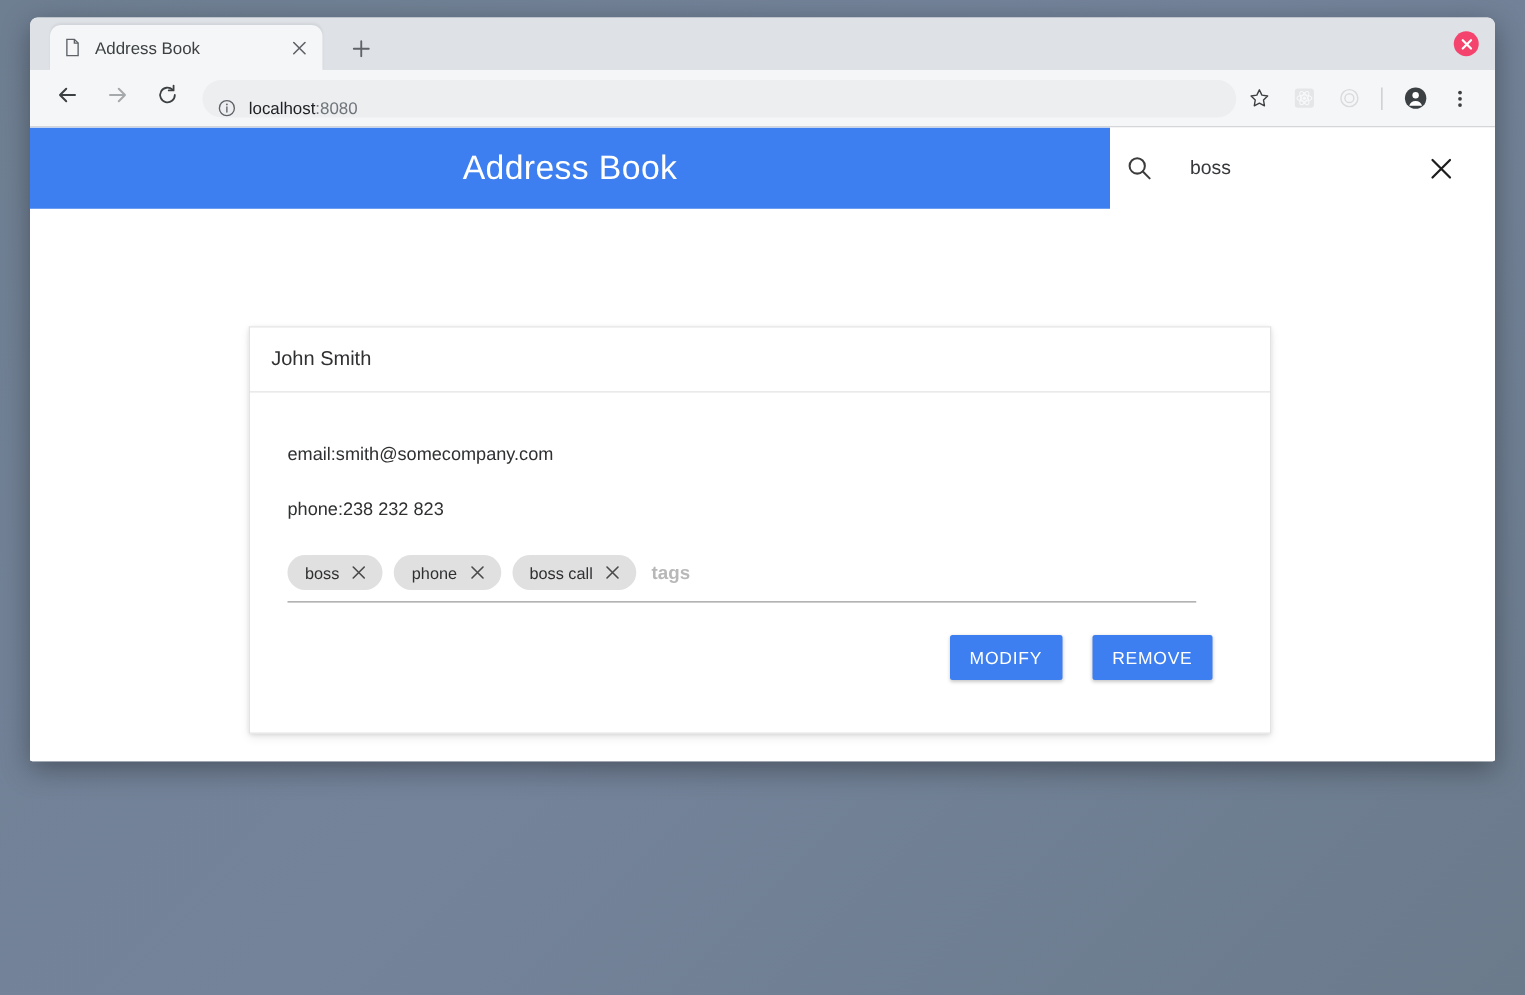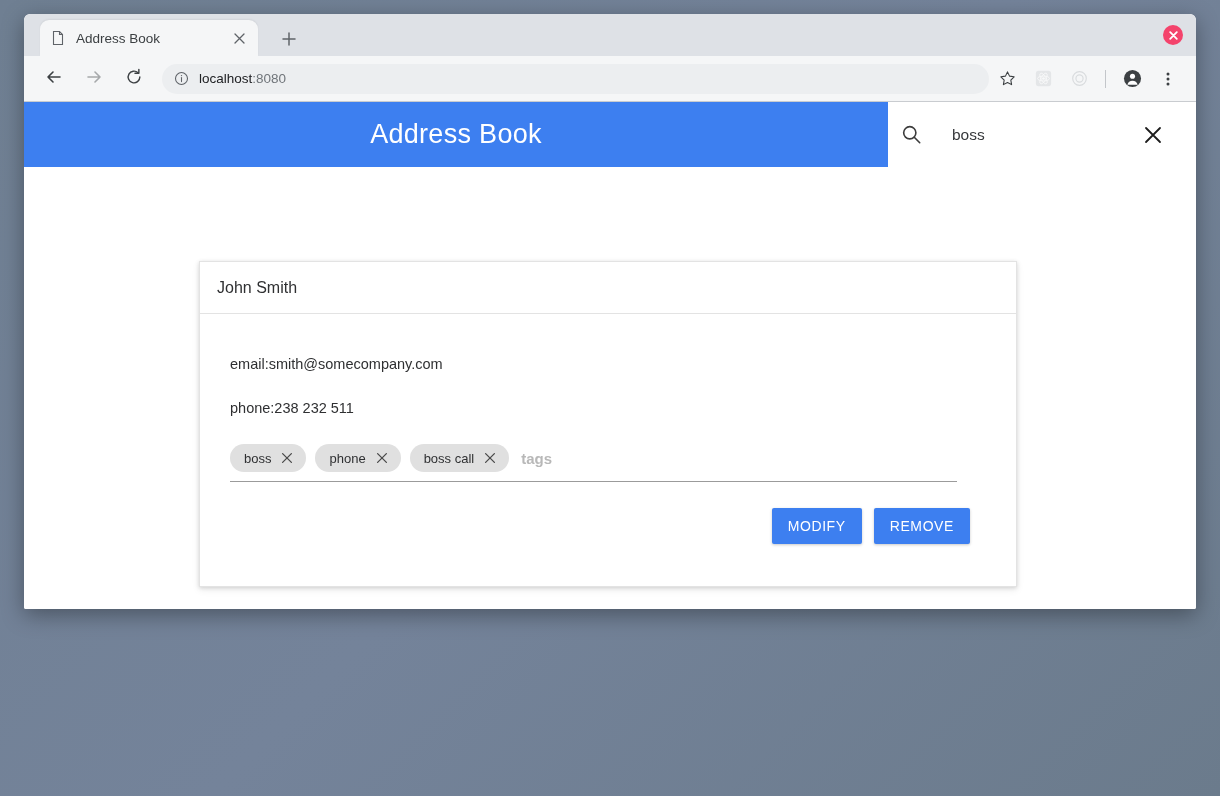--- a/index.html
+++ b/index.html
@@ -105,21 +105,21 @@
     flex: none;
   }
   .nav-btn.disabled { opacity: 0.42; }
   .omnibox {
     flex: 1;
     height: 30px;
     margin-left: 8px;
     background: #eceef0;
     border-radius: 15px;
     display: flex;
-    align-items: center;
+    align-items: flex-end;
     padding: 0 12px;
     box-sizing: border-box;
   }
   .omnibox-icon { margin-right: 10px; display: flex; flex: none; }
   .omnibox-url {
     font-size: 13.5px;
     color: #202124;
     white-space: nowrap;
   }
   .omnibox-url .scheme-rest { color: #70757a; }
@@ -268,21 +268,21 @@
   .btn {
     height: 36px;
     min-width: 88px;
     background: #3d7ff0;
     color: #ffffff;
     font-size: 14px;
     letter-spacing: 0.6px;
     border: none;
     border-radius: 2px;
     padding: 0 16px;
-    margin-left: 12px;
+    margin-left: 24px;
     display: inline-flex;
     align-items: center;
     justify-content: center;
     box-shadow: 0 1px 3px rgba(0,0,0,0.22);
     font-family: "Liberation Sans", sans-serif;
   }
 
   
   .fab {
     position: absolute;
@@ -421,21 +421,21 @@
         </span>
       </div>
     </div>
 
     <div class="card">
       <div class="card-header">
         <span class="card-header-name">John Smith</span>
       </div>
       <div class="card-body">
         <div class="detail-line">email:smith@somecompany.com</div>
-        <div class="detail-line">phone:238 232 511</div>
+        <div class="detail-line">phone:238 232 823</div>
 
         <div class="tags-row">
           <span class="chip">
             <span class="chip-label">boss</span>
             <span class="chip-remove">
               <svg width="12" height="12" viewBox="0 0 12 12">
                 <path d="M1.6 1.6L10.4 10.4M10.4 1.6L1.6 10.4" stroke="#4a4a4a" stroke-width="1.3" stroke-linecap="round"></path>
               </svg>
             </span>
           </span>

